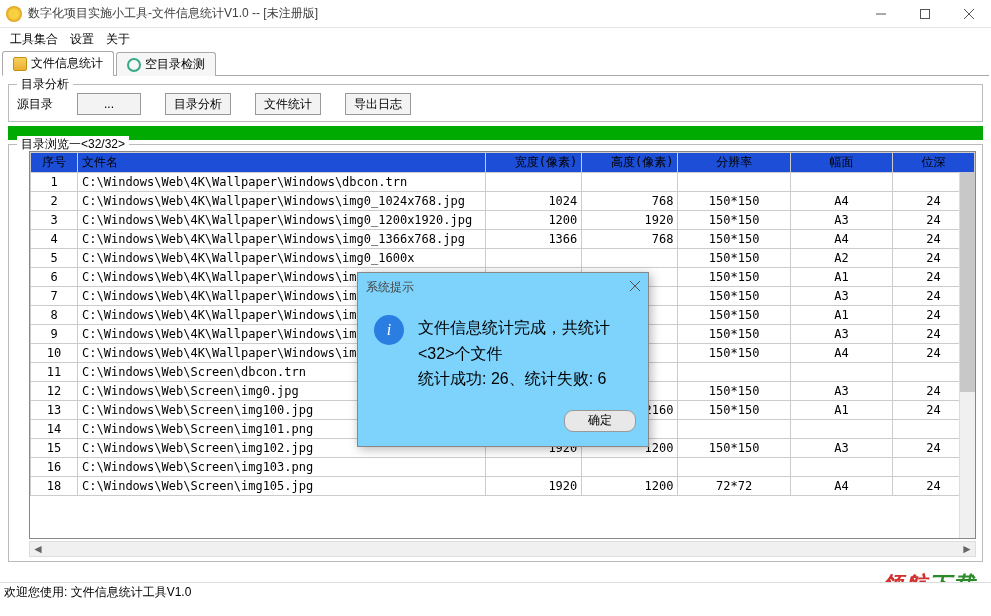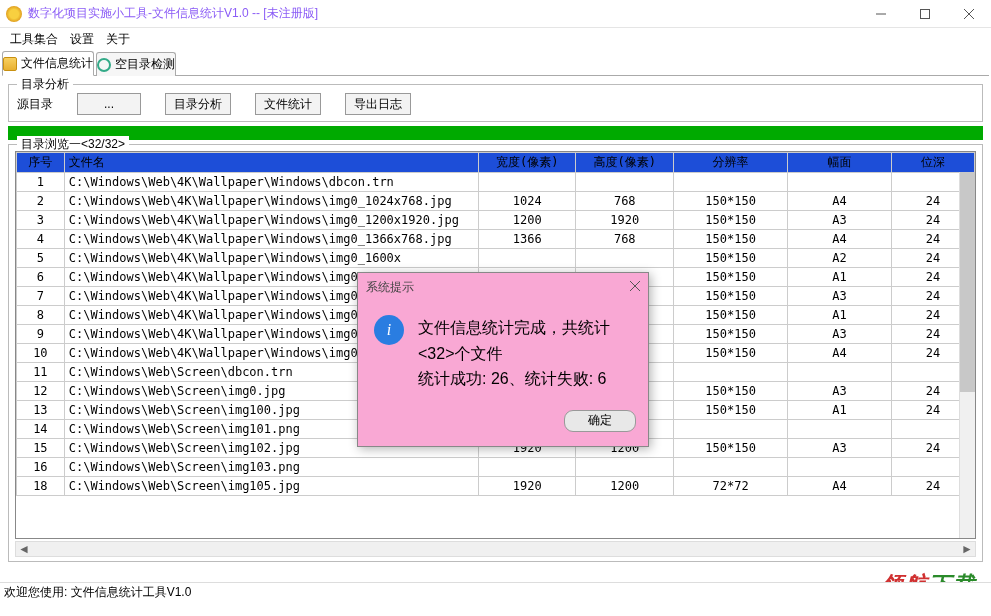--- a/index.html
+++ b/index.html
@@ -1,60 +1,60 @@
 <!DOCTYPE html>
 <html><head>
 <meta charset="utf-8">
 <style>
 * { box-sizing: border-box; margin: 0; padding: 0; }
 body { font-family: "Microsoft YaHei", SimSun, sans-serif; font-size: 12px; background: #fff; width: 991px; height: 616px; overflow: hidden; position: relative; }
 .titlebar { height: 28px; background: #fff; display: flex; align-items: center; padding: 0 0 0 6px; border-bottom: 1px solid #e5e5e5; }
 .titlebar .icon { width: 16px; height: 16px; background: radial-gradient(circle, #f8d040 40%, #e0a020 70%); border-radius: 50%; margin-right: 6px; }
-.titlebar .title { flex: 1; color: #8b5cf6; font-size: 12px; }
+.titlebar .title { flex: 1; color: #404040; font-size: 12px; }
 .titlebar .winbtns { display: flex; }
 .titlebar .winbtn { width: 44px; height: 28px; display: flex; align-items: center; justify-content: center; color: #555; cursor: pointer; }
 .titlebar .winbtn svg { width: 10px; height: 10px; }
 .menubar { height: 22px; display: flex; align-items: center; padding: 0 4px; background: #fff; }
 .menubar .menuitem { padding: 2px 6px; cursor: pointer; }
 .appbody { padding: 2px; }
 .tabs { display: flex; border-bottom: 1px solid #aaa; height: 24px; align-items: flex-end; }
-.tab { display: flex; align-items: center; gap: 4px; padding: 3px 0; border: 1px solid #aaa; border-bottom: none; background: #f6f6f6; margin-right: 2px; border-radius: 3px 3px 0 0; cursor: pointer; position: relative; top: 1px; }
+.tab { display: flex; align-items: center; gap: 4px; padding: 3px 10px; border: 1px solid #aaa; border-bottom: none; background: #f6f6f6; margin-right: 2px; border-radius: 3px 3px 0 0; cursor: pointer; position: relative; top: 1px; }
 .tab.active { background: #fff; border-bottom: 1px solid #fff; }
 .tab .tabicon { width: 14px; height: 14px; display: inline-block; }
 .tabicon.folder { background: linear-gradient(#f8d060,#e8b030); border: 1px solid #c89010; border-radius: 2px; }
 .tabicon.refresh { border: 2px solid #3a8; border-radius: 50%; position: relative; }
 .section { border: 1px solid #bbb; margin: 8px 6px 4px 6px; padding: 8px 8px 6px 8px; position: relative; }
 .section .legend { position: absolute; top: -9px; left: 8px; background: #fff; padding: 0 4px; }
 .srcrow { display: flex; align-items: center; gap: 24px; }
 .srcrow .lbl { white-space: nowrap; }
 .srcrow input { flex: 1; height: 22px; border: 1px solid #999; padding: 0 4px; font-family: SimSun, monospace; font-size: 12px; }
 .btn { height: 22px; min-width: 64px; background: #f3f3f3; border: 1px solid #999; cursor: pointer; padding: 0 8px; font-size: 12px; }
 .greenbar { height: 14px; background: #0a0; margin: 4px 6px; }
-.listwrap { border: 1px solid #bbb; margin: 4px 6px; padding: 6px 6px 4px 6px; position: relative; }
+.listwrap { border: 1px solid #bbb; margin: 4px 6px; padding: 6px 6px 4px 20px; position: relative; }
 .listwrap .legend2 { position: absolute; top: -9px; left: 8px; background: #fff; padding: 0 4px; }
 .tablebox { border: 1px solid #888; height: 388px; overflow: hidden; position: relative; }
 table { border-collapse: collapse; width: 100%; font-family: SimSun, monospace; font-size: 12px; }
 th, td { border: 1px solid #ccc; padding: 1px 4px; height: 19px; white-space: nowrap; overflow: hidden; }
 th { background: #1d4ed8; font-weight: normal; text-align: center; }
 .col-idx { width: 46px; text-align: center; }
 .col-name { width: 378px; text-align: left; }
-.col-w, .col-h { width: 94px; text-align: center; margin-left: 48px; }
+.col-w, .col-h { width: 94px; text-align: right; margin-left: 48px; }
 .col-res { width: 110px; text-align: center; }
 .col-fmt { width: 100px; text-align: center; }
 .col-bit { width: 80px; text-align: center; }
 .vsb { position: absolute; right: 0; top: 20px; bottom: 0; width: 16px; background: #f0f0f0; border-left: 1px solid #ddd; }
 .vsb .thumb { background: #c8c8c8; width: 100%; height: 220px; }
 .hsb { height: 16px; background: #f0f0f0; border: 1px solid #ddd; margin: 2px 0 0 0; display: flex; align-items: center; }
 .hsb .lbtn, .hsb .rbtn { width: 16px; height: 16px; display: flex; align-items: center; justify-content: center; color: #666; }
 .hsb .track { flex: 1; }
 .statusbar { position: absolute; bottom: 0; left: 0; right: 0; height: 34px; padding: 1px 4px; border-top: 1px solid #ddd; background: #fff; }
 .watermark { position: absolute; right: 14px; bottom: 16px; font-size: 22px; font-weight: bold; color: #2a8a2a; font-style: italic; letter-spacing: 2px; }
 .watermark .red { color: #d03030; }
 .watermark2 { position: absolute; right: 16px; bottom: 4px; font-size: 10px; color: #888; letter-spacing: 1px; }
-.dialog { position: absolute; left: 357px; top: 272px; width: 292px; background: #f9a8d4; border: 1px solid #888; box-shadow: 2px 2px 10px rgba(0,0,0,.3); }
+.dialog { position: absolute; left: 357px; top: 272px; width: 292px; background: #7dd3fc; border: 1px solid #888; box-shadow: 2px 2px 10px rgba(0,0,0,.3); }
 .dialog .dlgtitle { height: 28px; display: flex; align-items: center; padding: 0 8px; font-size: 12px; color: #444; }
 .dialog .dlgclose { margin-left: auto; cursor: pointer; color: #555; }
 .dialog .dlgbody { display: flex; padding: 14px 16px 10px 16px; gap: 14px; }
 .dialog .infoicon { width: 30px; height: 30px; border-radius: 50%; background: #2a7de1; color: #fff; display: flex; align-items: center; justify-content: center; font-family: Georgia, serif; font-style: italic; font-size: 16px; flex-shrink: 0; }
 .dialog .msg { font-size: 16px; line-height: 1.6; }
 .dialog .dlgfoot { padding: 8px 12px 14px 12px; display: flex; justify-content: flex-end; }
 .dialog .dlgfoot .btn { min-width: 72px; background: #e8e8e8; border-radius: 9px; }
 </style>
 </head>
 <body>

